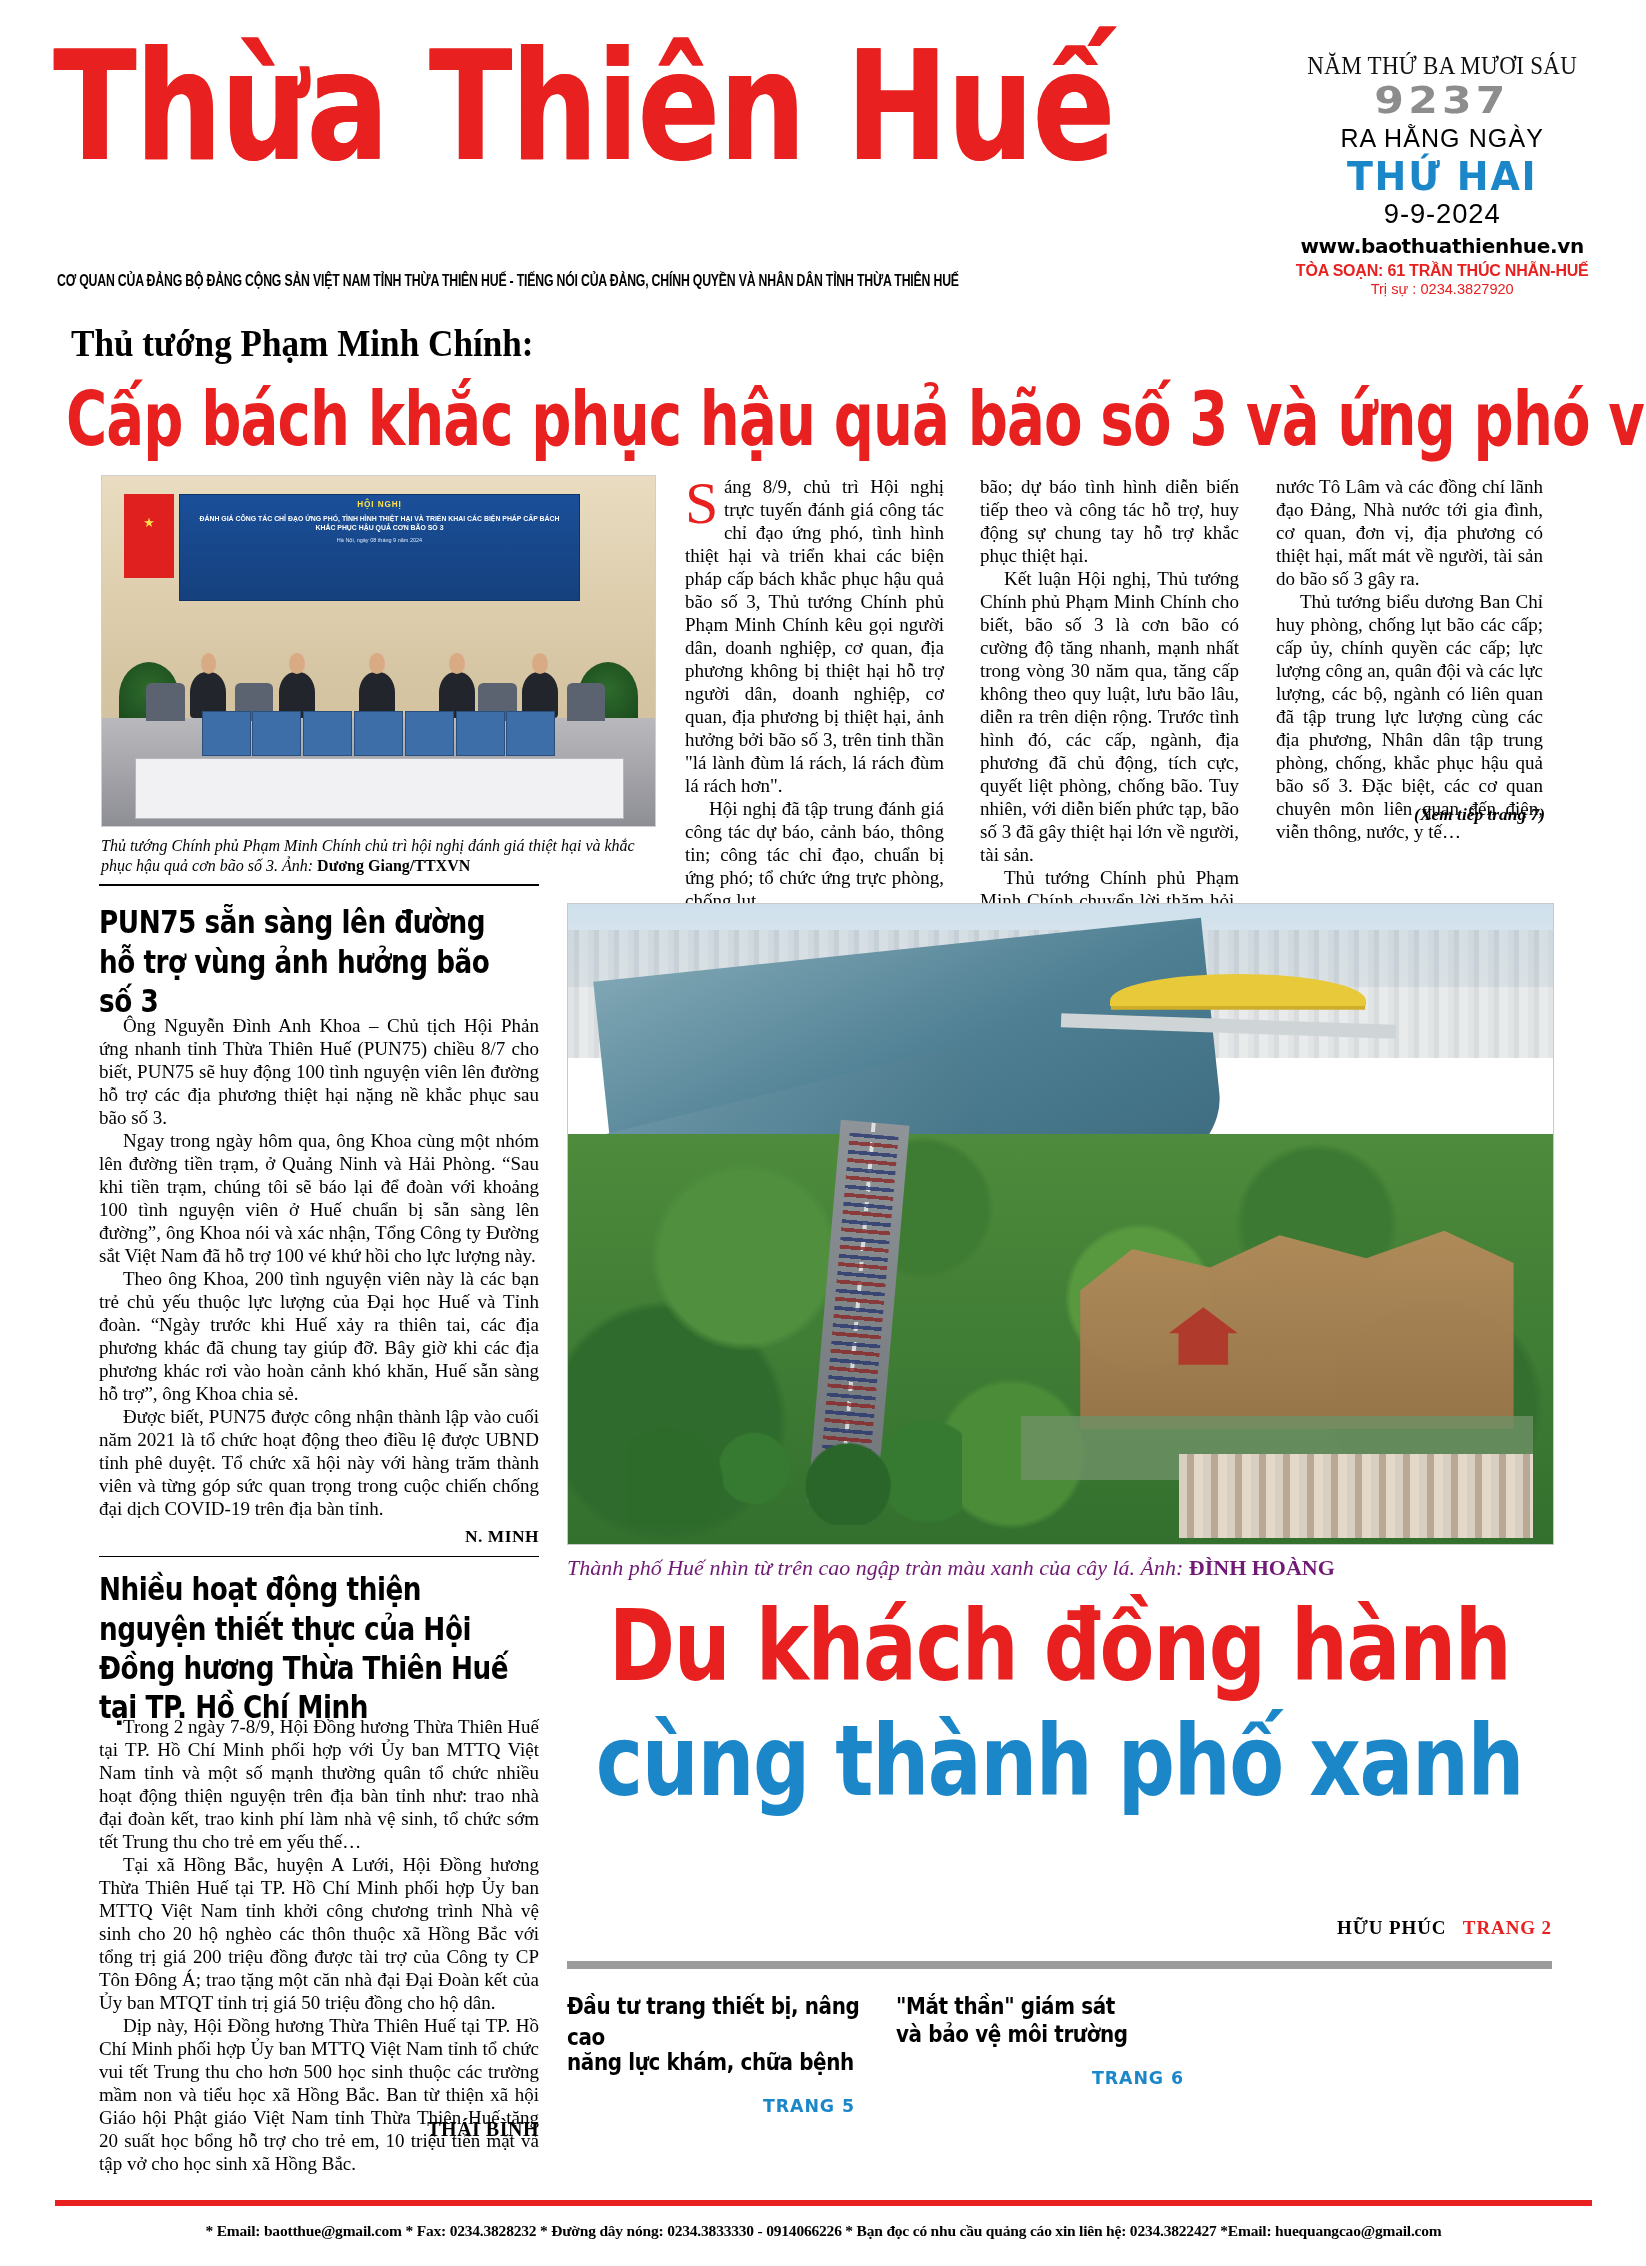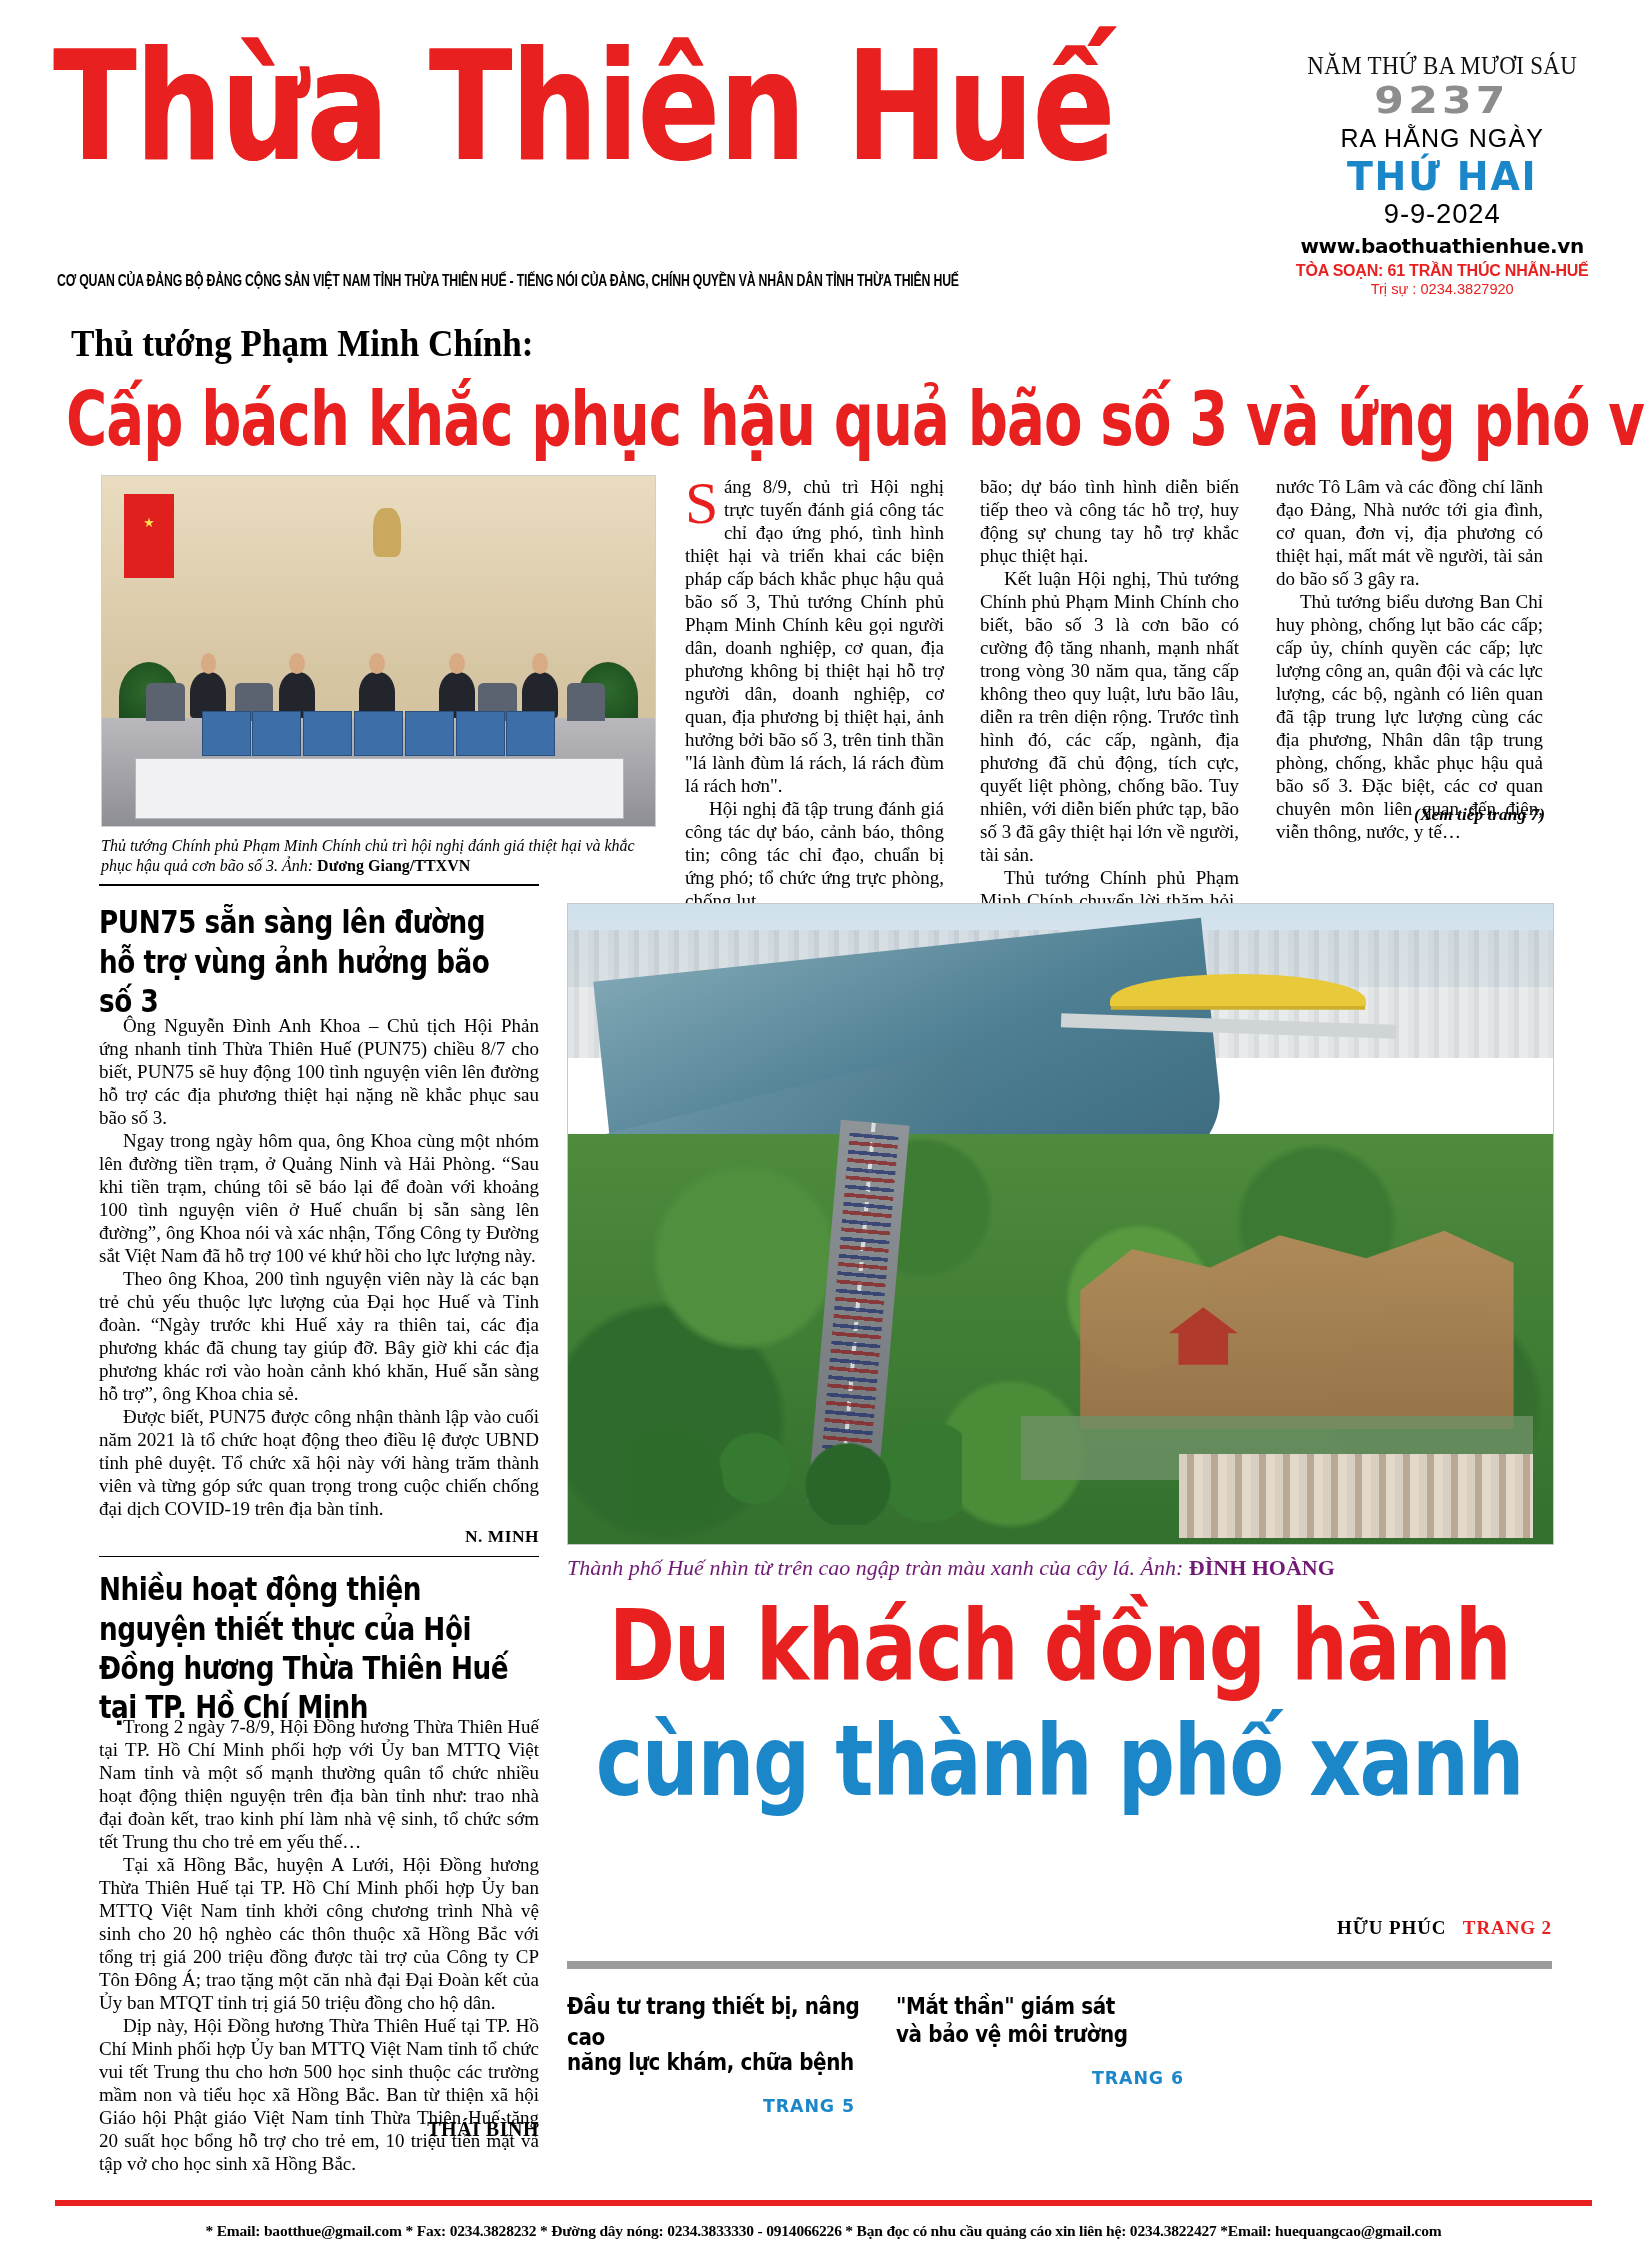--- a/index.html
+++ b/index.html
@@ -314,20 +314,25 @@
 
   <div class="kicker">Thủ tướng Phạm Minh Chính:</div>
   <div class="lead-head">Cấp bách khắc phục hậu quả bão số 3 và ứng phó với hoàn lưu bão</div>
 
   <div class="top-zone">
 
     <div class="conf-photo">
       <div class="cp-wall"></div>
       <div class="cp-flag"></div>
       <div class="cp-bust"></div>
+      <div class="cp-banner">
+        <div class="t1">HỘI NGHỊ</div>
+        <div class="t2">ĐÁNH GIÁ CÔNG TÁC CHỈ ĐẠO ỨNG PHÓ, TÌNH HÌNH THIỆT HẠI VÀ TRIỂN KHAI CÁC BIỆN PHÁP CẤP BÁCH KHẮC PHỤC HẬU QUẢ CƠN BÃO SỐ 3</div>
+        <div class="t3">Hà Nội, ngày 08 tháng 9 năm 2024</div>
+      </div>
       <div class="cp-plant l"></div>
       <div class="cp-plant r"></div>
       <div class="cp-table"></div>
       <div class="cp-chair" style="left:8%"></div>
       <div class="cp-chair" style="left:24%"></div>
       <div class="cp-chair" style="left:68%"></div>
       <div class="cp-chair" style="left:84%"></div>
       <div class="cp-person" style="left:16%"></div>
       <div class="cp-person" style="left:32%"></div>
       <div class="cp-person" style="left:46.5%"></div>

